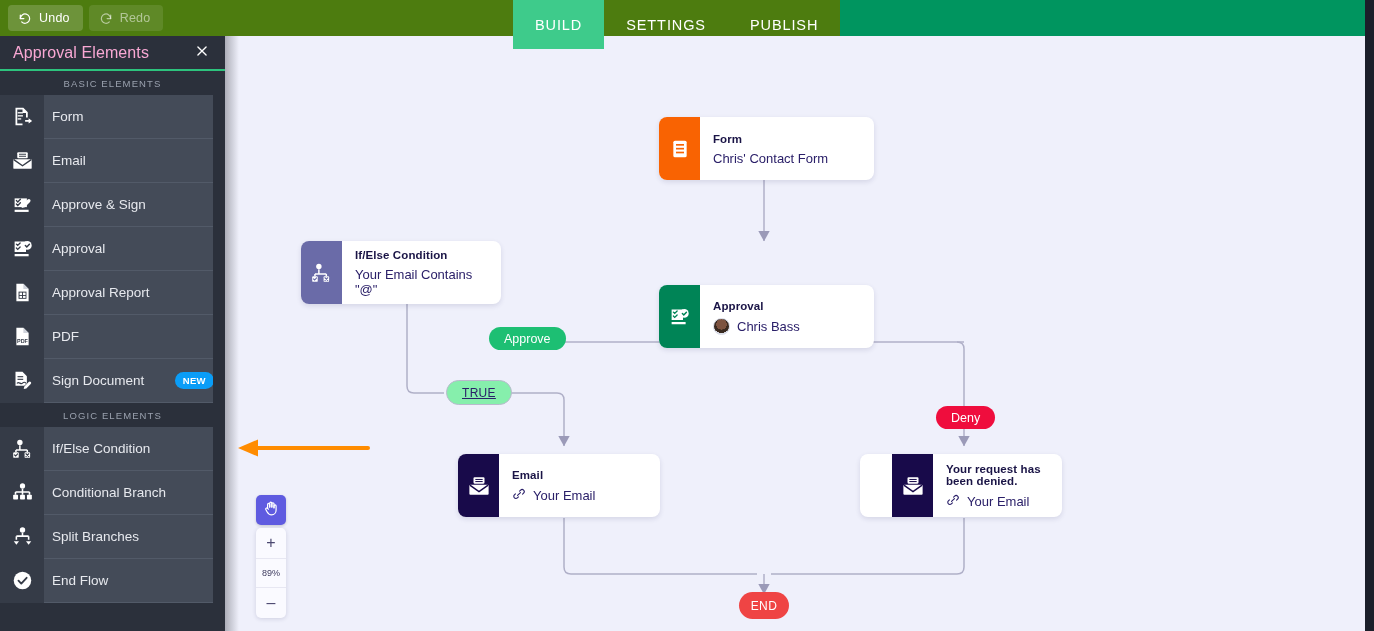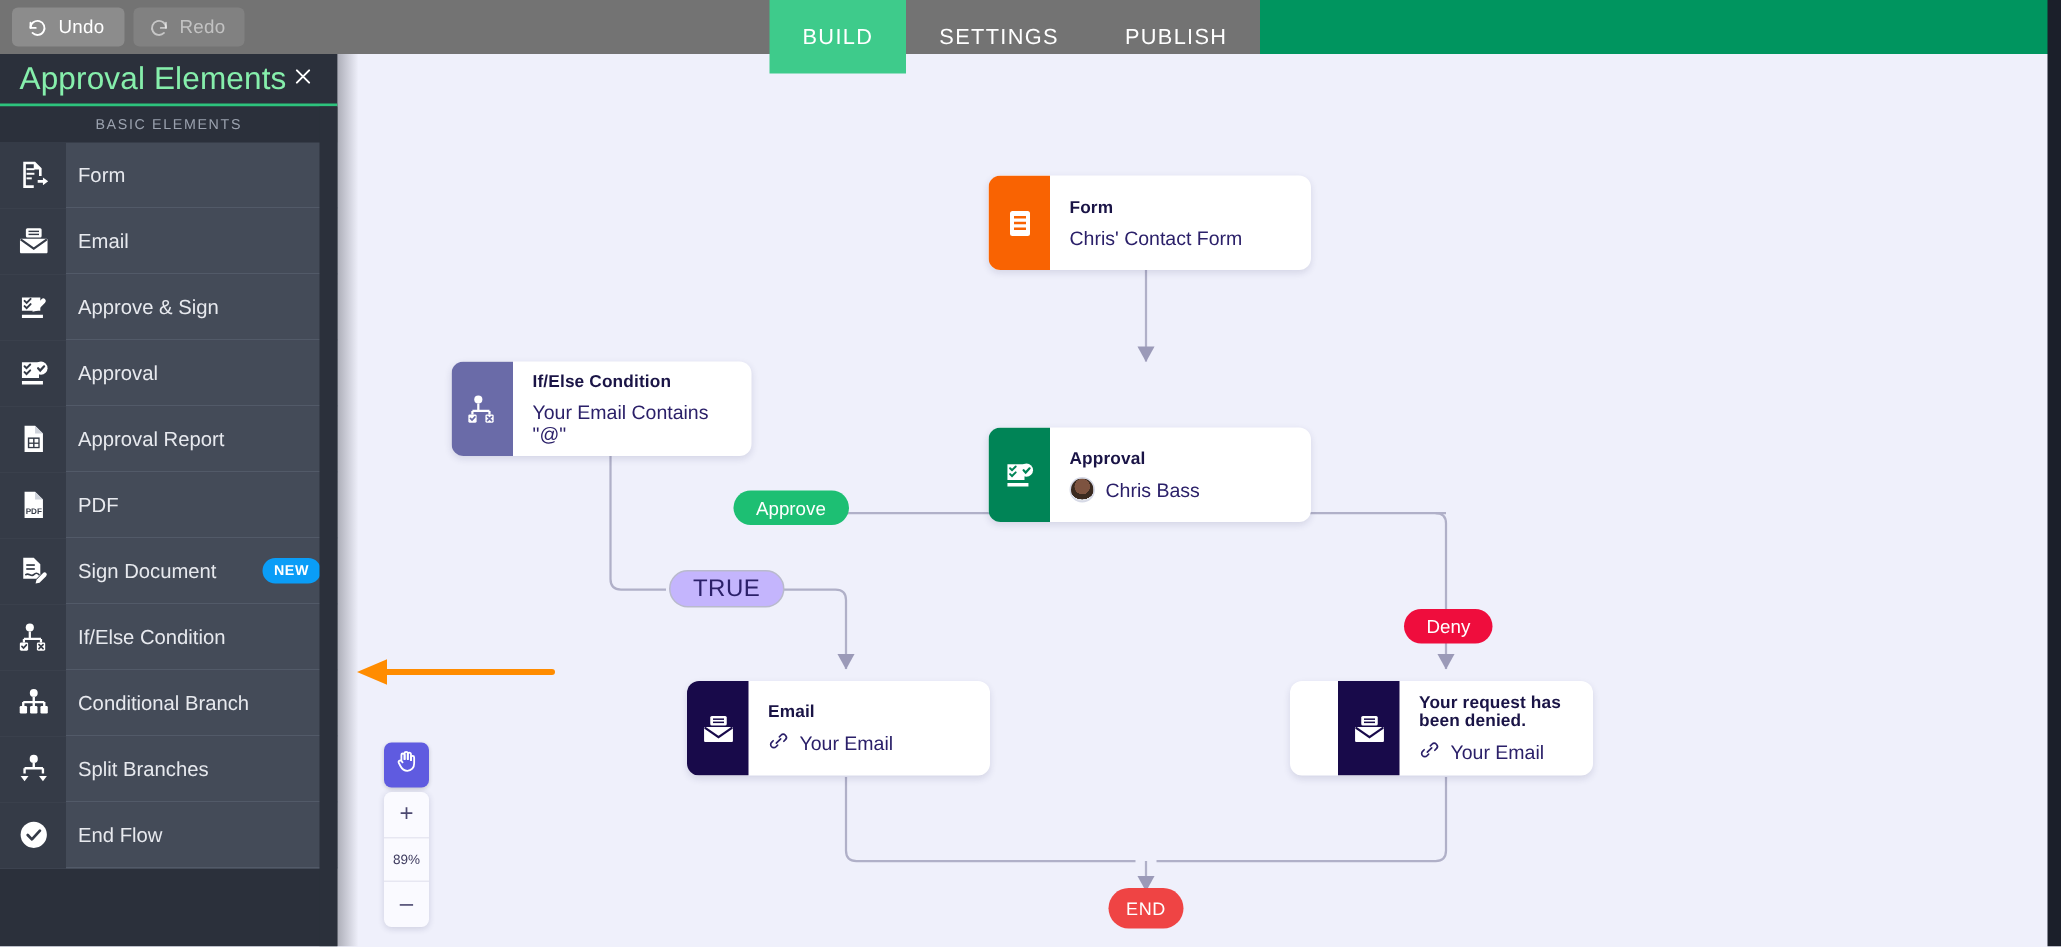--- a/index.html
+++ b/index.html
@@ -8,21 +8,21 @@
     font-family: "Liberation Sans", sans-serif;
     overflow: hidden;
     background: #eff0fb;
   }
 
   #app { position: relative; width: 1374px; height: 631px; overflow: hidden; }
 
   
   .topbar {
     position: absolute; top: 0; left: 0; width: 1374px; height: 36px;
-    background: #737373;
+    background: #4d7c0f;
     display: flex; align-items: stretch;
     z-index: 40;
   }
   .topbar-left { display: flex; align-items: center; gap: 6px; padding-left: 8px; width: 513px; }
   .hist-btn {
     display: flex; align-items: center; gap: 7px;
     height: 26px; padding: 0 13px 0 10px;
     border-radius: 4px; border: none;
     background: rgba(255,255,255,0.18);
     color: #ffffff; font-size: 12.5px; font-family: "Liberation Sans", sans-serif;
@@ -48,21 +48,21 @@
     width: 225px; height: 595px;
     background: #2b303b;
     z-index: 30;
     overflow: hidden;
   }
   .sb-header {
     height: 35px; display: flex; align-items: center; justify-content: space-between;
     padding: 0 13px 0 13px;
     border-bottom: 2px solid #2dc37d;
   }
-  .sb-title { color: #86efac; font-size: 21px; letter-spacing: .1px; }
+  .sb-title { color: #f9a8d4; font-size: 16px; letter-spacing: .1px; }
   .sb-close { color: #ffffff; font-size: 16px; line-height: 1; cursor: pointer; padding: 2px 3px; }
   .sb-section {
     height: 24px; display: flex; align-items: center; justify-content: center;
     color: #9aa1ae; font-size: 9.5px; letter-spacing: 1.1px;
     background: #2b303b;
   }
   .sb-item {
     display: flex; align-items: center; height: 44px;
     background: #444b58;
     border-bottom: 1px solid #525a68;
@@ -128,22 +128,22 @@
     position: absolute;
     display: flex; align-items: center; justify-content: center;
     border-radius: 14px;
     font-size: 12.5px; color: #ffffff;
     height: 23px; padding: 0 15px;
     white-space: nowrap;
   }
   .pill.approve { background: #1dbf73; }
   .pill.deny { background: #ef0d3d; }
   .pill.bool {
-    background: #c4b5fd; color: #2b2069; border: 1.3px solid #b9bacd;
-    font-size: 16px; height: 25px; letter-spacing: .3px;
+    background: #86efac; color: #2b2069; border: 1.3px solid #b9bacd;
+    font-size: 12px; height: 25px; letter-spacing: .3px; text-decoration: underline;
   }
   .end-node {
     position: absolute;
     display: flex; align-items: center; justify-content: center;
     width: 50px; height: 27px; border-radius: 14px;
     background: #ef4444; color: #ffffff; font-size: 12px; letter-spacing: .4px;
   }
 
   
   .pan-btn {
@@ -308,20 +308,21 @@
           <rect x="6.3" y="7" width="6.5" height="1.3" fill="#353b47"></rect>
           <rect x="6.3" y="10" width="6.5" height="1.3" fill="#353b47"></rect>
           <path d="M6 15c2-2 4 2 6 0s3-1 4 0" fill="none" stroke="#353b47" stroke-width="1.3" stroke-linecap="round"></path>
           <path d="M21.5 13.8a1.7 1.7 0 0 0-2.4 0l-5 5-.7 3 3-.7 5-5a1.7 1.7 0 0 0 .1-2.3z"></path>
         </svg>
       </span>
       <span class="sb-label">Sign Document</span>
       <span class="sb-badge">NEW</span>
     </div>
 
+    <div class="sb-section">LOGIC ELEMENTS</div>
 
     <div class="sb-item">
       <span class="sb-ico">
         <svg width="21" height="21" viewBox="0 0 24 24" fill="#ffffff">
           <circle cx="9" cy="5" r="3.1"></circle>
           <path d="M9 8.2v5.5M4.5 13.7h13M4.5 13.7v2.6M17.5 13.7v2.6" stroke="#ffffff" stroke-width="1.7" fill="none"></path>
           <rect x="1.4" y="16.3" width="6.3" height="6.3" rx="1"></rect>
           <path d="M3 19.4l1.2 1.2 2.2-2.4" fill="none" stroke="#353b47" stroke-width="1.3" stroke-linecap="round"></path>
           <rect x="14.4" y="16.3" width="6.3" height="6.3" rx="1"></rect>
           <path d="M16 18l3.1 3.1M19.1 18L16 21.1" fill="none" stroke="#353b47" stroke-width="1.3" stroke-linecap="round"></path>

